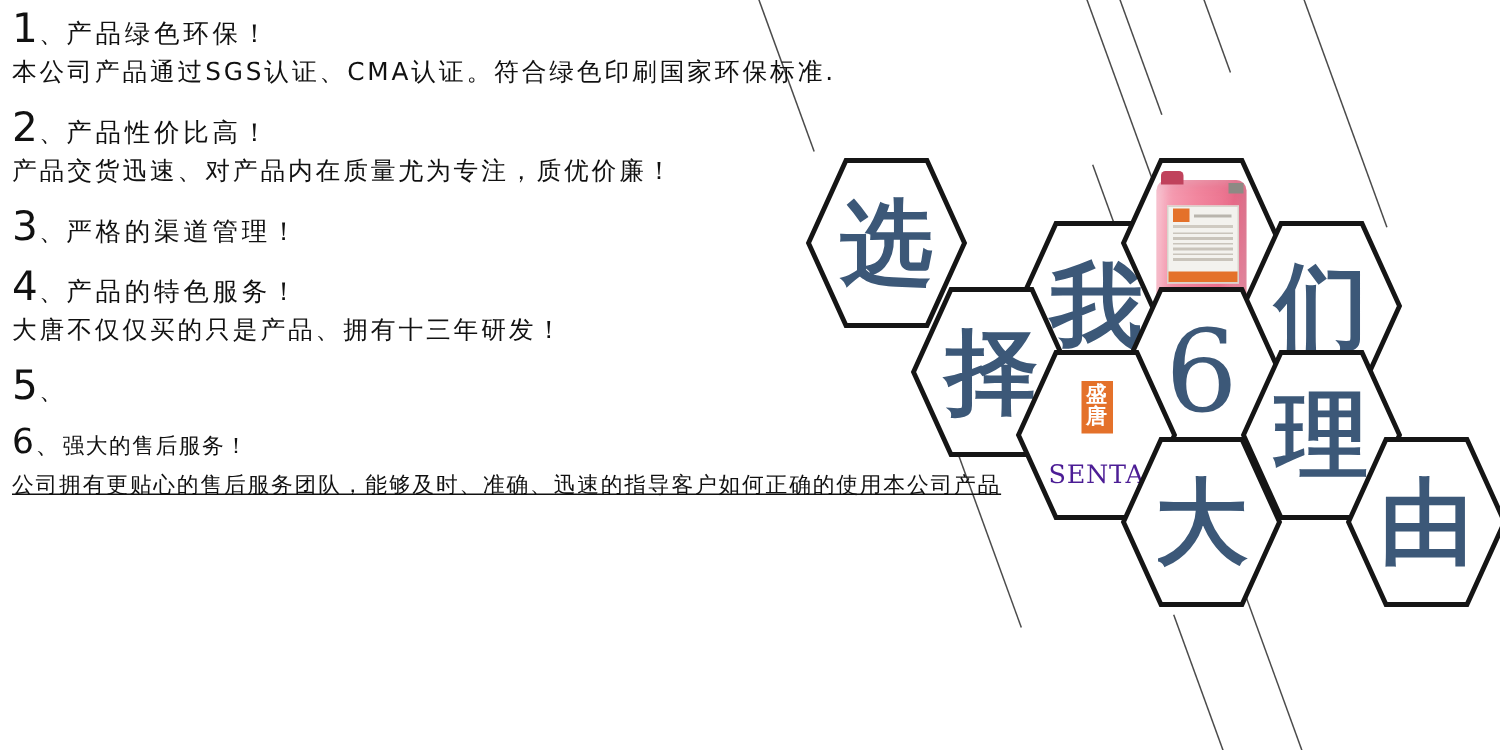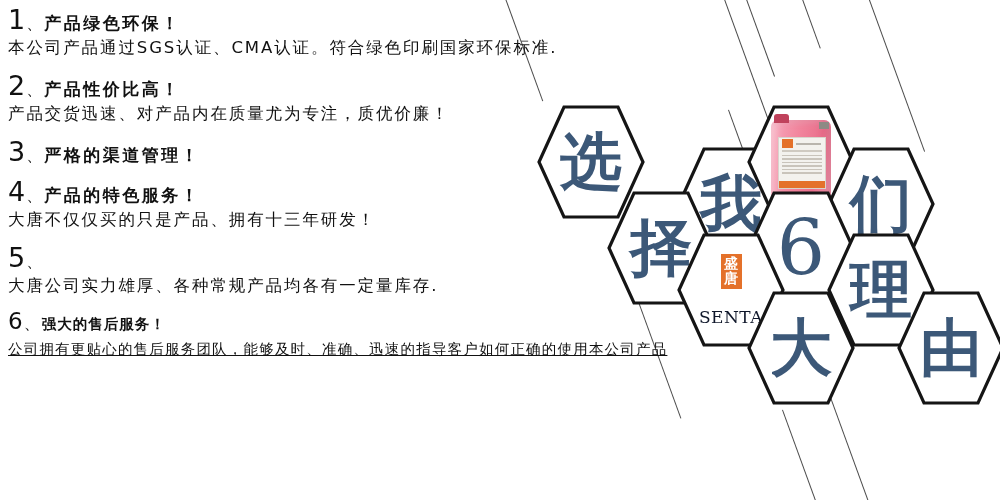--- a/index.html
+++ b/index.html
@@ -50,21 +50,20 @@
   .feature-dun {
     font-size: 16px;
     line-height: 1;
     margin-left: 1px;
     margin-right: 2px;
   }
   .feature-title {
     font-size: 17px;
     line-height: 1;
     letter-spacing: 2.5px;
-    font-weight: bold;
   }
   .feature-body {
     font-size: 16.5px;
     color: #111111;
     letter-spacing: 1.9px;
     margin-top: 4px;
     white-space: nowrap;
   }
   .feature.f6 .feature-num { font-size: 23px; }
   .feature.f6 .feature-title { font-size: 14.5px; letter-spacing: 1px; }
@@ -121,21 +120,21 @@
     line-height: 15px;
     font-weight: 700;
     letter-spacing: 0;
   }
   .brand-mark span { display: block; }
   .brand-name {
     margin-top: 18px;
     font-family: "DejaVu Serif", "Liberation Serif", serif;
     font-size: 17px;
     letter-spacing: .5px;
-    color: #0f172a;
+    color: #4c1d95;
   }
 
   
   .product {
     position: absolute;
     inset: 0;
     display: flex;
     align-items: center;
     justify-content: center;
   }
@@ -268,21 +267,20 @@
         <span class="feature-title">产品的特色服务！</span>
       </div>
       <div class="feature-body">大唐不仅仅买的只是产品、拥有十三年研发！</div>
     </div>
 
     <div class="feature f5">
       <div class="feature-head">
         <span class="feature-num">5</span>
         <span class="feature-dun">、</span>
       </div>
-      <div class="feature-body">大唐公司实力雄厚、各种常规产品均各有一定量库存.</div>
     </div>
 
     <div class="feature f6">
       <div class="feature-head">
         <span class="feature-num">6</span>
         <span class="feature-dun">、</span>
         <span class="feature-title">强大的售后服务！</span>
       </div>
       <div class="feature-body">公司拥有更贴心的售后服务团队，能够及时、准确、迅速的指导客户如何正确的使用本公司产品</div>
     </div>

